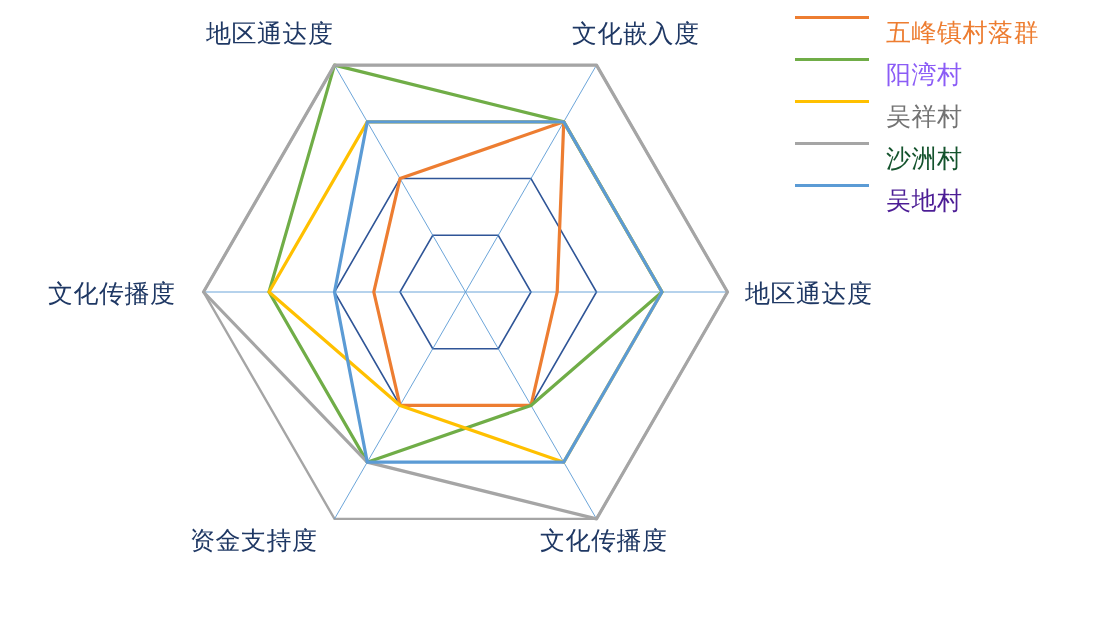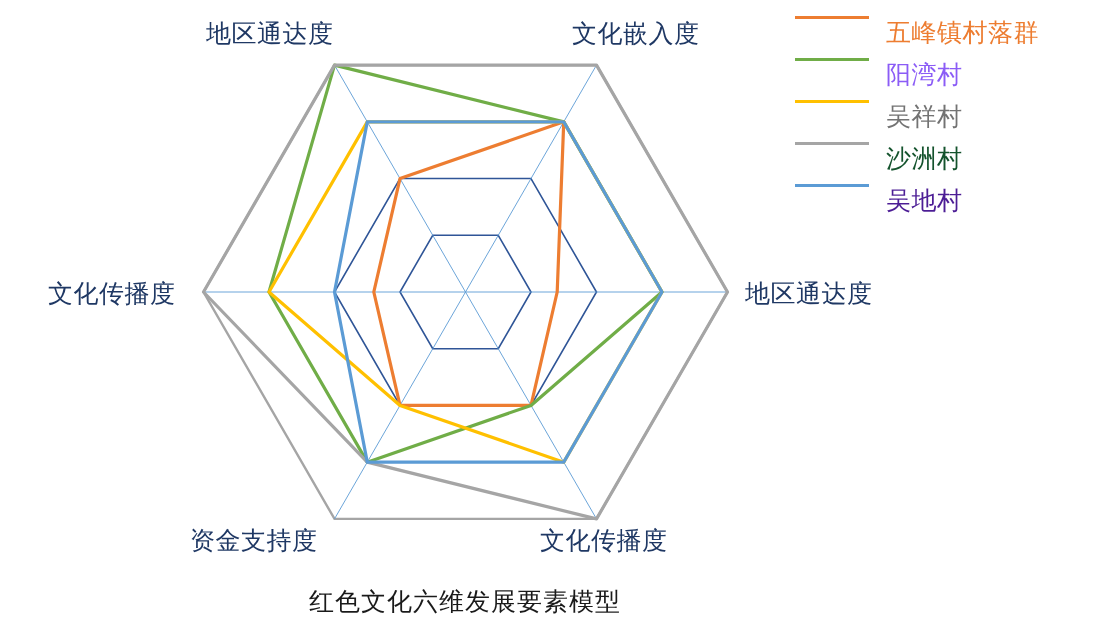--- a/index.html
+++ b/index.html
@@ -108,21 +108,20 @@
   <div class="axis-label" id="lbl-top-right" style="left:572px; top:17px;">文化嵌入度</div>
 
   <div class="axis-label" id="lbl-left" style="left:48px; top:277px;">文化传播度</div>
 
   <div class="axis-label" id="lbl-right" style="left:745px; top:277px;">地区通达度</div>
 
   <div class="axis-label" id="lbl-bottom-left" style="left:190px; top:524px;">资金支持度</div>
 
   <div class="axis-label" id="lbl-bottom-right" style="left:540px; top:524px;">文化传播度</div>
 
-  <div class="chart-title">红色文化六维发展要素模型</div>
 
   <div class="legend" id="legend">
       <div class="legend-item">
         <span class="legend-swatch" style="border-top-color: rgb(237, 125, 49);"></span>
         <span class="legend-label" style="color: rgb(237, 125, 49);">五峰镇村落群</span>
       </div>
       <div class="legend-item">
         <span class="legend-swatch" style="border-top-color: rgb(112, 173, 71);"></span>
         <span class="legend-label" style="color: #8b5cf6;">阳湾村</span>
       </div>

